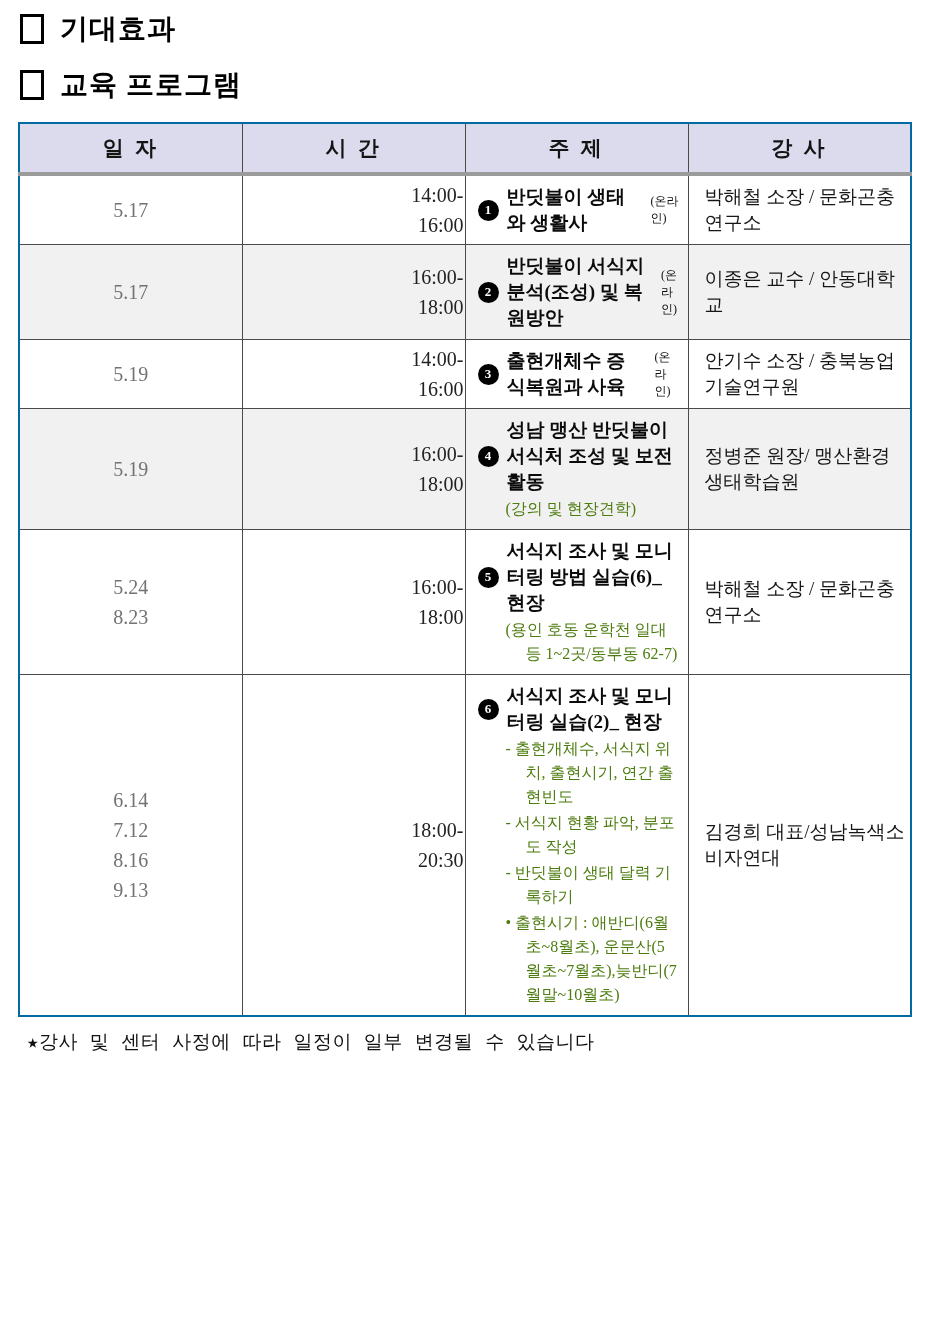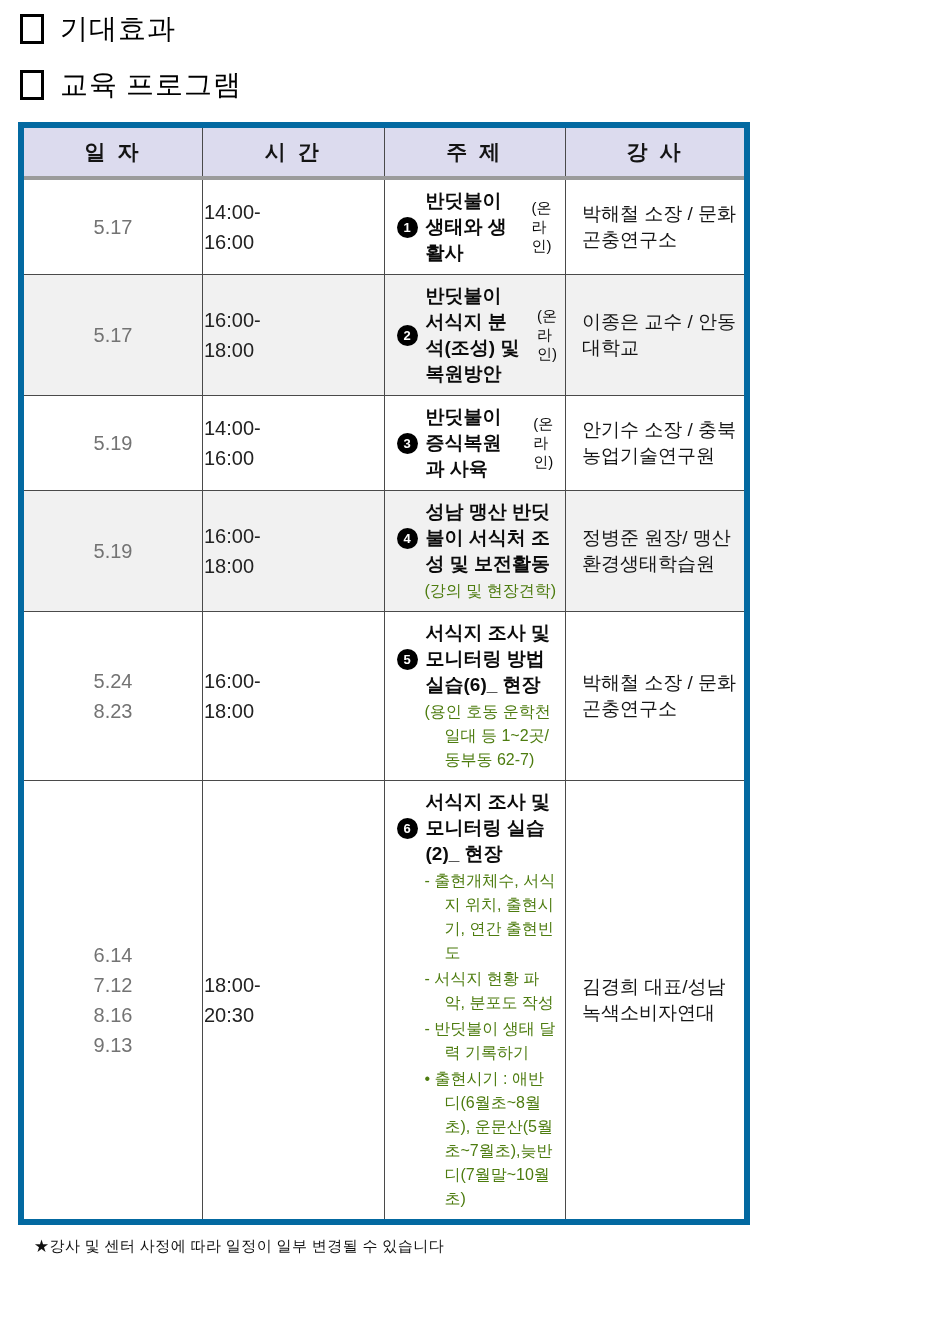--- a/index.html
+++ b/index.html
@@ -5,21 +5,21 @@
   html,body{margin:0;padding:0;}
   body{
     width:930px;height:1342px;box-sizing:border-box;
     padding:10px 18px 0 18px;background:#ffffff;color:#000;
     font-family:"Liberation Serif","DejaVu Serif",serif;
     overflow:hidden;
   }
   
   .sec-heading{
     display:flex;align-items:center;gap:16px;
-    font-size:28px;font-weight:400;letter-spacing:1px;
+    font-size:28px;font-weight:700;letter-spacing:1px;
     margin:0 0 18px 2px;
   }
   .sq-icon{
     display:inline-block;width:18px;height:24px;
     border:3px solid #000;flex:0 0 auto;
   }
   
   .li{display:flex;align-items:flex-start;margin:0 0 10px 0;}
   .li-text{
     flex:1;font-size:26px;line-height:1.68;
@@ -27,55 +27,55 @@
   }
   .circle-marker{
     display:inline-block;width:17px;height:22px;flex:0 0 auto;
     border:3px solid #000;border-radius:50%;
     margin:9px 16px 0 0;
   }
   .effects-list{padding-left:26px;margin-bottom:52px;}
 
   
   .program-table{
-    border-collapse:collapse;width:732px;table-layout:fixed;
-    font-family:Liberation Sans, sans-serif;
-    border:6px solid #0369a1;
+    border-collapse:collapse;width:894px;table-layout:fixed;
+    font-family:Liberation Serif, serif;
+    border:2px solid #0369a1;
   }
   .program-table th,.program-table td{border:1px solid #4a4a4a;}
   .program-table th{
     background:#dcdbee;height:46px;font-size:21px;font-weight:600;
     letter-spacing:3px;color:#141414;border-bottom:4px solid #9b9b9b;
   }
   .program-table tbody tr.shaded{background:#f1f1f1;}
   .c-date{width:67px;text-align:center;font-size:20px;line-height:1.5;color:#737373;}
-  .c-time{width:85px;text-align:left;font-size:20px;line-height:1.5;color:#222;}
+  .c-time{width:85px;text-align:right;font-size:20px;line-height:1.5;color:#222;}
   .c-subj{width:453px;padding:8px 8px 8px 12px;vertical-align:middle;}
   .c-inst{width:289px;padding-left:16px;font-size:19px;color:#161616;}
   .program-table tbody tr:nth-child(1){height:58px;}
   .program-table tbody tr:nth-child(2){height:64px;}
   .program-table tbody tr:nth-child(3){height:64px;}
   .program-table tbody tr:nth-child(4){height:76px;}
   .program-table tbody tr:nth-child(5){height:64px;}
   .program-table tbody tr:nth-child(6){height:150px;}
   .subj-main{font-size:19px;font-weight:700;color:#0b0b0b;display:flex;align-items:center;}
   .num-badge{
     display:inline-flex;flex:0 0 auto;width:21px;height:21px;margin-right:8px;
     background:#000;color:#fff;border-radius:50%;
     align-items:center;justify-content:center;
     font-size:13px;font-weight:700;
   }
-  .subj-suffix{font-size:15px;font-weight:500;margin-left:13px;}
+  .subj-suffix{font-size:12px;font-weight:500;margin-left:13px;}
   .detail-line{
     font-size:16px;line-height:1.5;color:#4d7c0f;
     padding-left:48px;text-indent:-20px;margin-top:2px;
   }
   .table-footnote{
-    font-size:15px;margin:12px 0 0 16px;letter-spacing:.5px;color:#111;
-    font-family:Liberation Serif, serif;
+    font-size:19px;margin:12px 0 0 9px;letter-spacing:.5px;color:#111;
+    font-family:Liberation Mono, monospace;
   }
   .program-section{margin-bottom:62px;}
 </style>
 </head>
 <body>
 
 <div>
   <div class="sec-heading">
     <span class="sq-icon"></span>
     <span>기대효과</span>
@@ -135,21 +135,21 @@
           <td class="c-date">
             <div>5.19</div>
           </td>
           <td class="c-time">
             <div>14:00-</div>
             <div>16:00</div>
           </td>
           <td class="c-subj">
             <div class="subj-main">
               <span class="num-badge">3</span>
-              <span>반딧불이 증식복원과 사육</span>
+              <span>출현개체수 증식복원과 사육</span>
               <span class="subj-suffix">(온라인)</span>
             </div>
           </td>
           <td class="c-inst">안기수 소장 / 충북농업기술연구원</td>
         </tr>
         <tr class="shaded">
           <td class="c-date">
             <div>5.19</div>
           </td>
           <td class="c-time">

